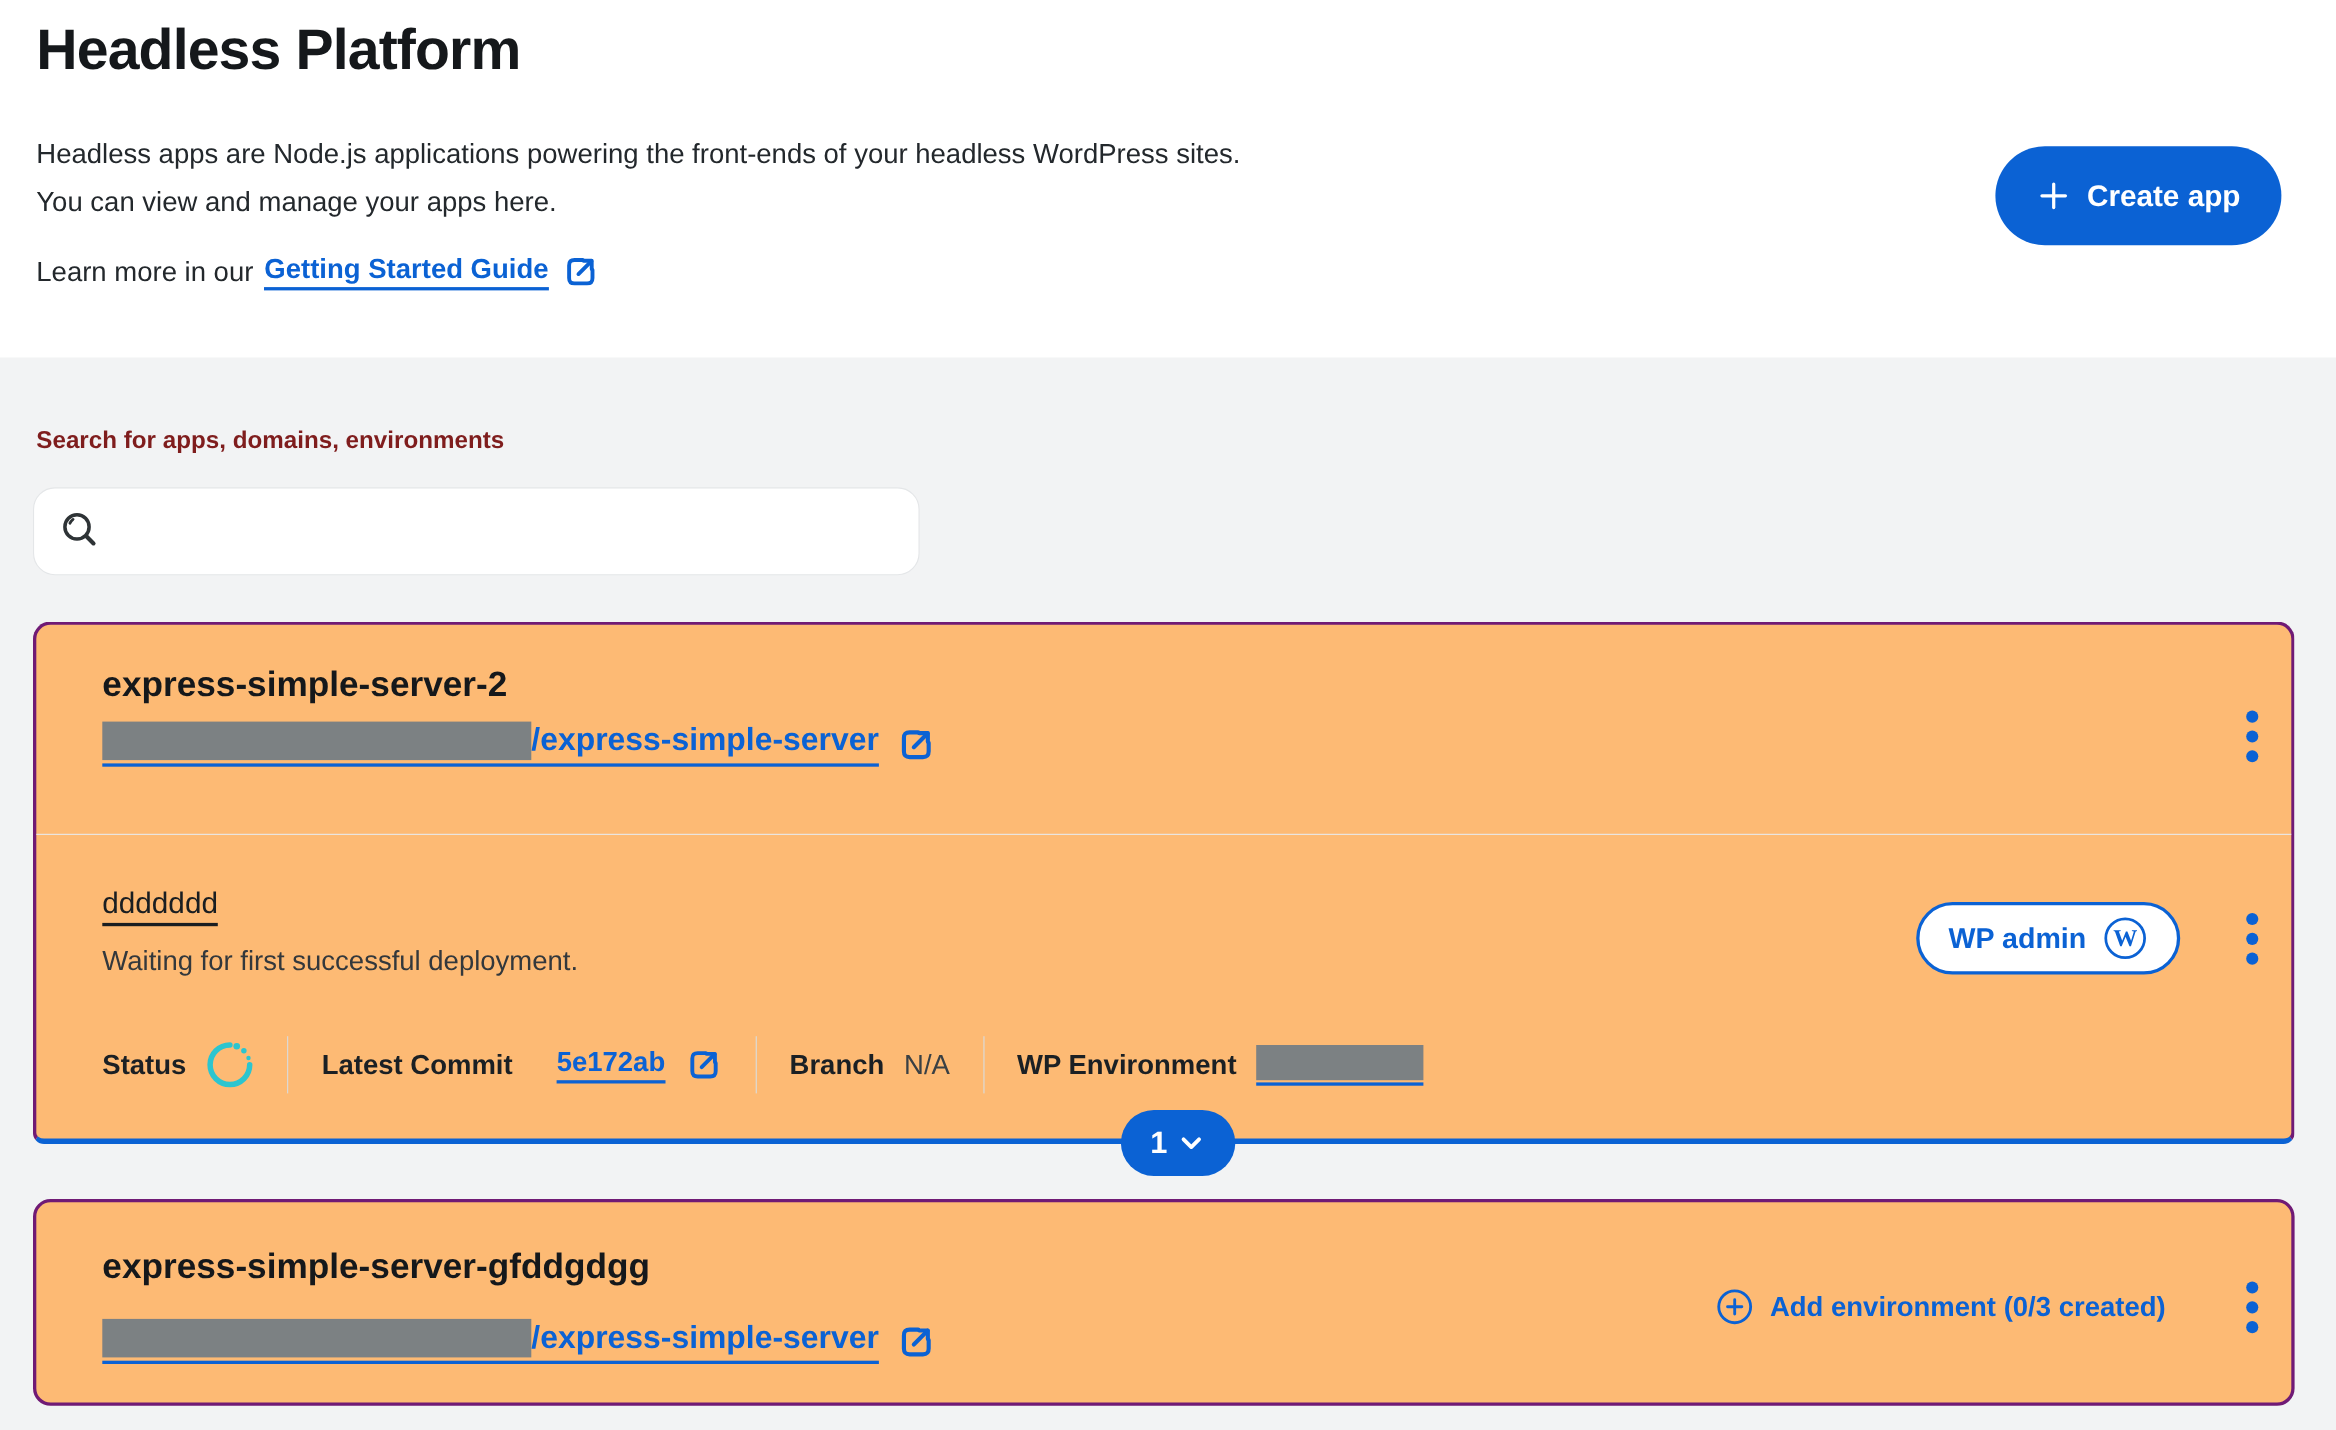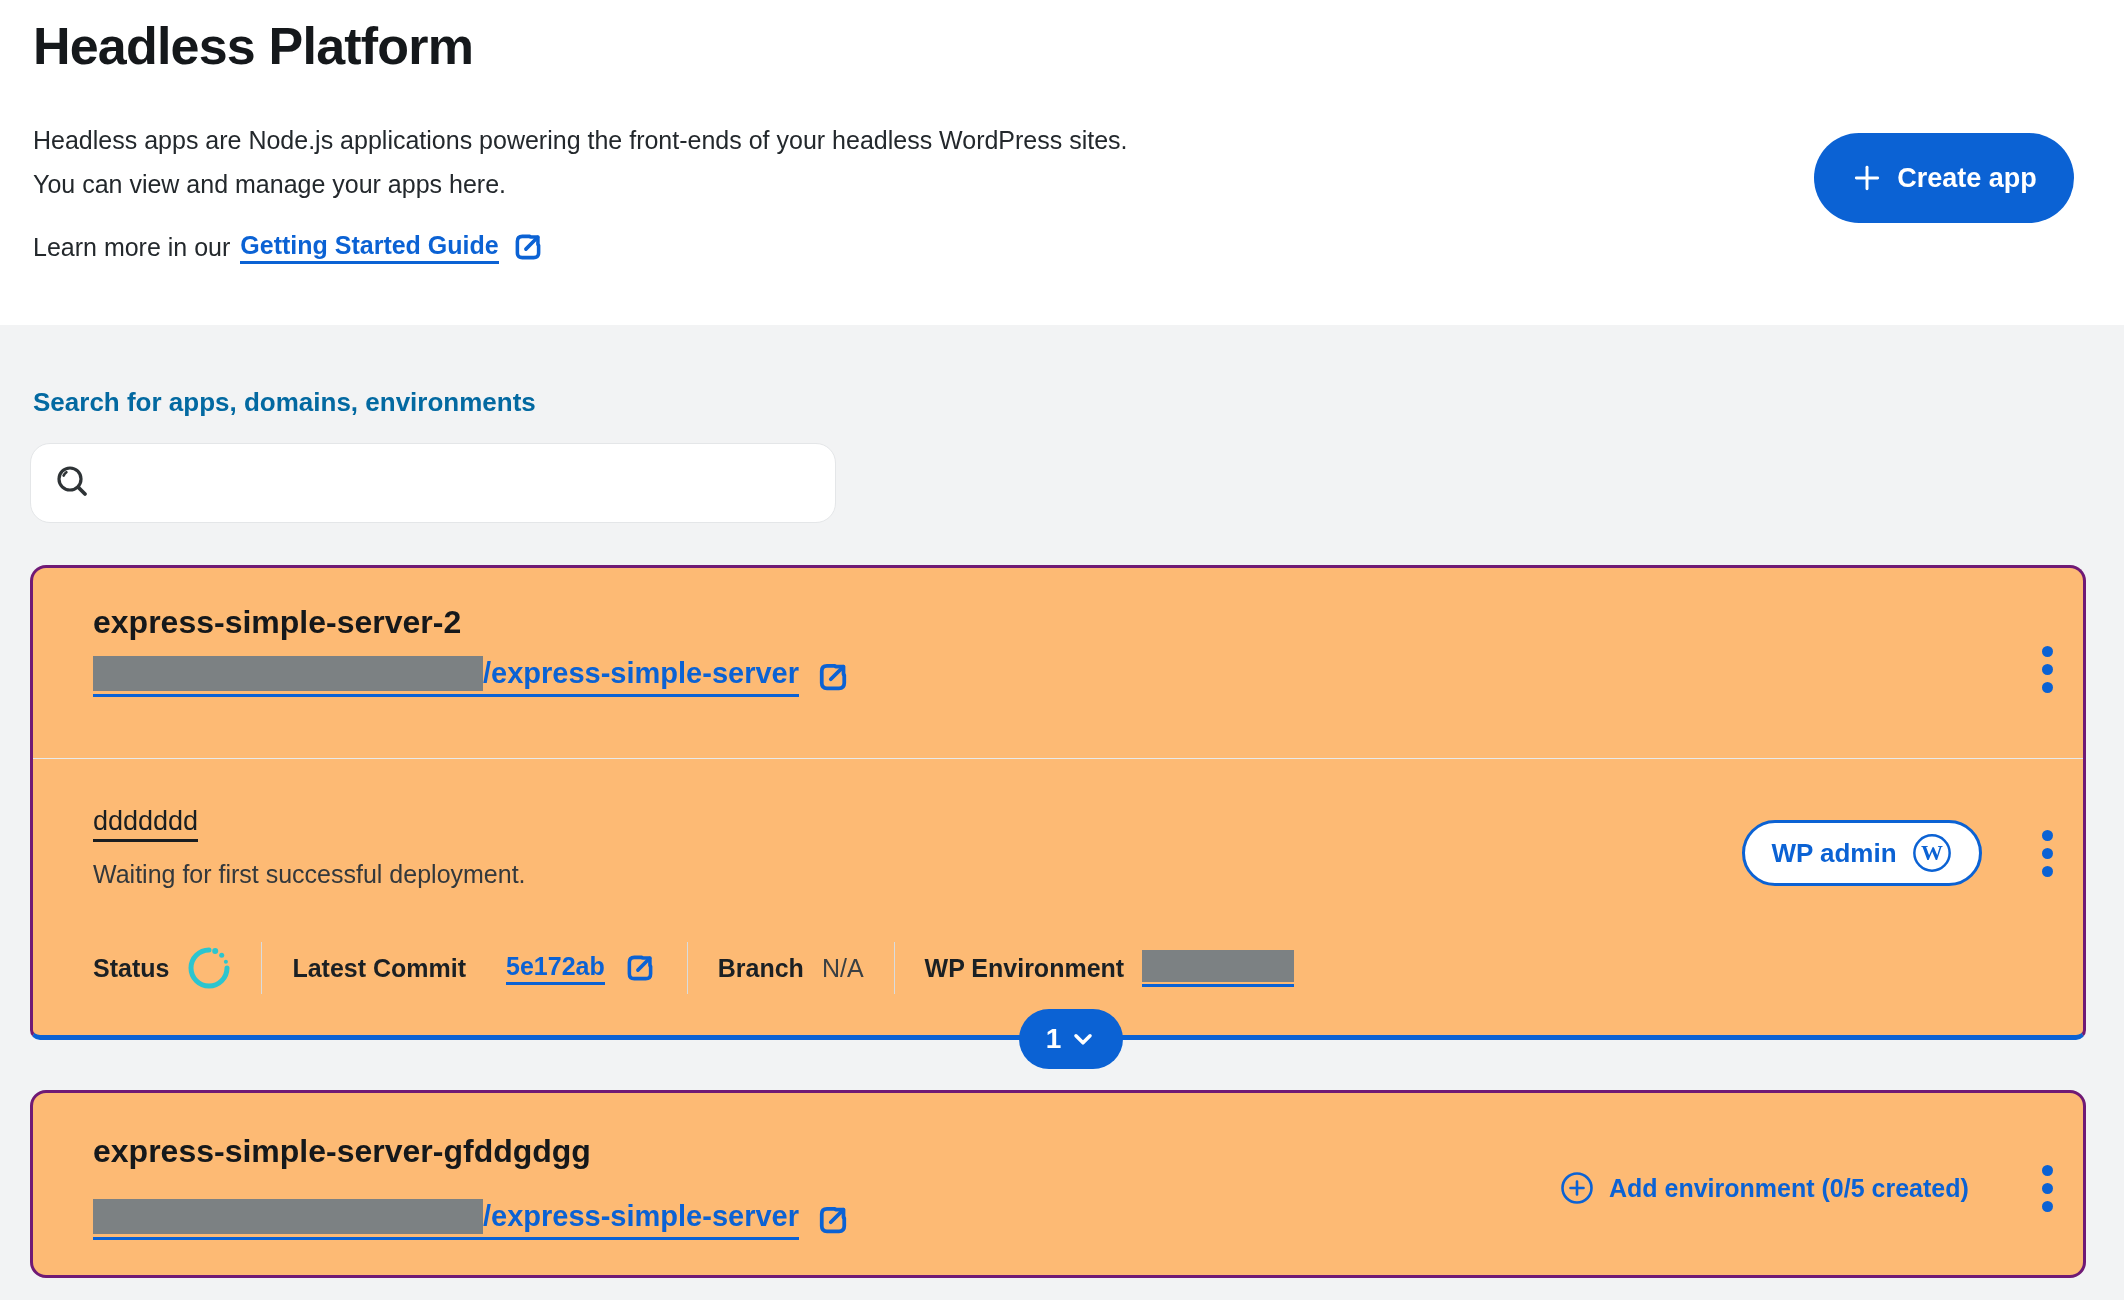--- a/index.html
+++ b/index.html
@@ -14,21 +14,21 @@
   .gsg-link { display:inline-flex; align-items:center; gap:12px; color:#0b62d4; font-weight:700; cursor:pointer; }
   .gsg-link .lbl { border-bottom:3px solid #0b62d4; padding-bottom:1px; }
   .ext-icon { width:34px; height:34px; flex:0 0 auto; }
 
   .create-app { position:absolute; left:1814px; top:133px; width:260px; height:90px; border:none; border-radius:45px;
     background:#0b62d4; color:#fff; font-family:inherit; font-size:27px; font-weight:700;
     display:flex; align-items:center; justify-content:center; gap:14px; cursor:pointer; }
 
   
   .gray-section { position:absolute; left:0; top:325px; width:2124px; height:975px; background:#f2f3f4; }
-  .search-label { position:absolute; left:33px; top:62px; font-size:26px; font-weight:700; color:#0369a1; }
+  .search-label { position:absolute; left:33px; top:62px; font-size:22px; font-weight:700; color:#7f1d1d; }
   .search-box { position:absolute; left:30px; top:118px; width:806px; height:80px; background:#fff;
     border:1px solid #e4e6e8; border-radius:20px; display:flex; align-items:center; padding:0 20px; gap:14px; }
   .search-box svg { width:44px; height:44px; flex:0 0 auto; }
   .search-box input { border:none; outline:none; flex:1; font-family:inherit; font-size:25px; color:#16191c; background:transparent; }
 
   
   .card { position:absolute; left:30px; width:2056px; background:#fdba74; border:3px solid #701a75; border-radius:16px; }
   .card1 { top:240px; height:475px; border-bottom:5px solid #0b62d4; border-bottom-left-radius:10px; border-bottom-right-radius:10px; }
   .card2 { top:765px; height:188px; }
 
@@ -228,21 +228,21 @@
           <path d="M13.8 5 H19 V10.2"></path>
         </svg>
       </a>
 
       <button class="add-env">
         <svg viewBox="0 0 36 36" fill="none" stroke="#0b62d4" stroke-width="2.6" stroke-linecap="round">
           <circle cx="18" cy="18" r="14.5"></circle>
             <path d="M18 11.5 V24.5"></path>
             <path d="M11.5 18 H24.5"></path>
         </svg>
-        <span>Add environment (0/5 created)</span>
+        <span>Add environment (0/3 created)</span>
       </button>
 
       <button class="kebab kebab-app2">
         <span class="dot"></span>
         <span class="dot"></span>
         <span class="dot"></span>
       </button>
     </article>
 
   </section>

